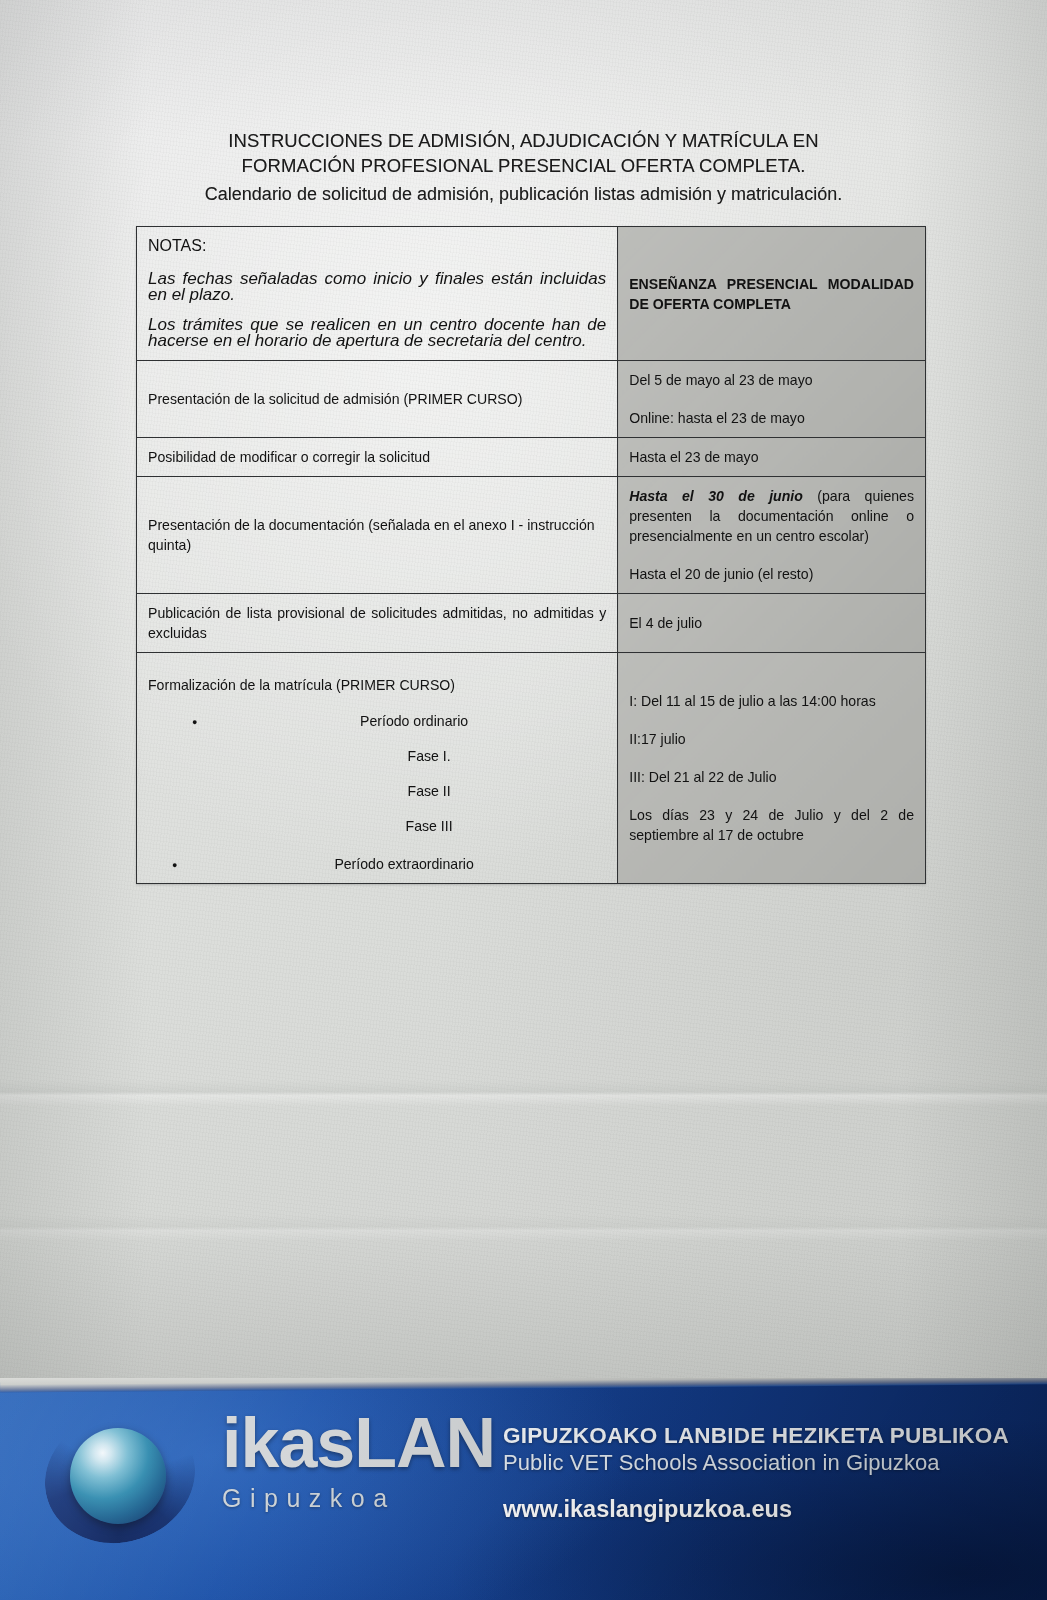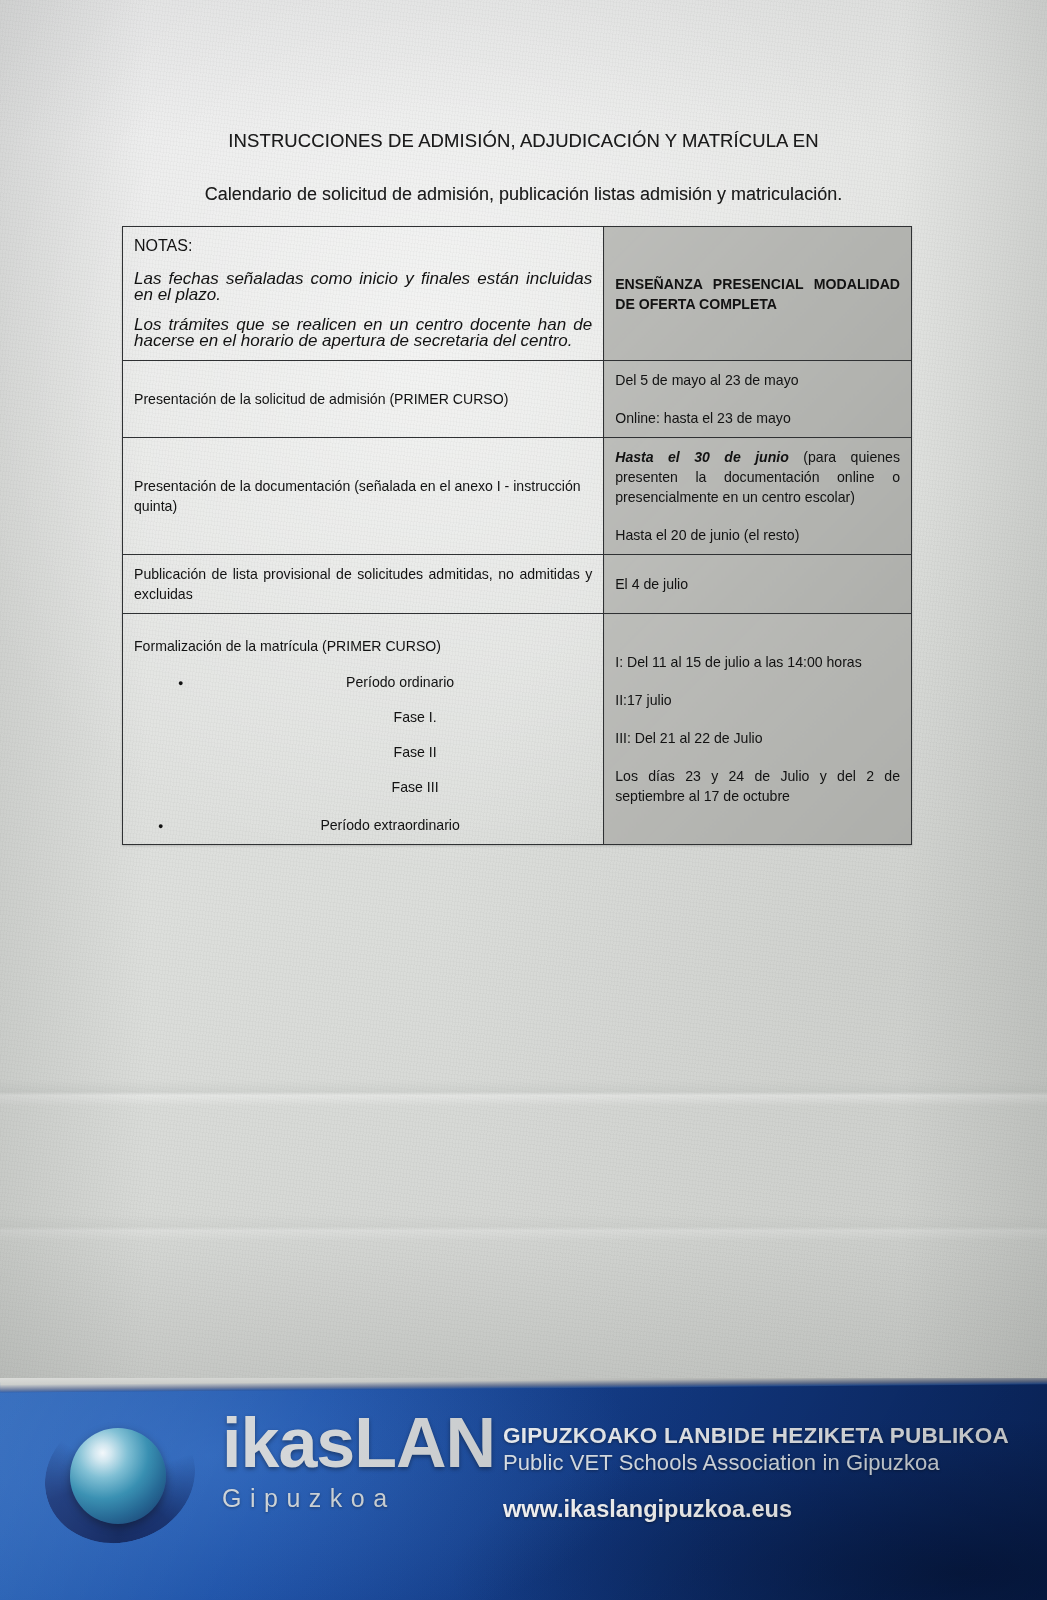--- a/index.html
+++ b/index.html
@@ -49,21 +49,21 @@
     color:#1b1b1b; text-shadow:0 0 .6px rgba(0,0,0,.35);
   }
   .subtitle{
     position:absolute; left:0; right:0; top:182px; text-align:center;
     font-size:18px; line-height:24px; color:#1b1b1b;
     text-shadow:0 0 .6px rgba(0,0,0,.3);
   }
 
   
   .tbl{
-    position:absolute; left:122px; top:226px; width:790px;
+    position:absolute; left:136px; top:226px; width:790px;
     border-collapse:collapse;
     table-layout:fixed;
     box-shadow:0 1px 2px rgba(0,0,0,.18);
   }
   .tbl td{
     border:1.5px solid #2f3133;
     vertical-align:middle;
     padding:9px 11px;
     font-size:14.1px;
     line-height:20px;
@@ -181,20 +181,21 @@
 <body>
 
 <div class="paper">
   <div class="grain"></div>
   <div class="crease" style="top:1080px;"></div>
   <div class="crease" style="top:1215px;opacity:.6;"></div>
   <div class="vign"></div>
 
   <div class="titlewrap">
     <div class="title-line">INSTRUCCIONES DE ADMISIÓN, ADJUDICACIÓN Y MATRÍCULA EN</div>
+    <div class="title-line">FORMACIÓN PROFESIONAL PRESENCIAL OFERTA COMPLETA.</div>
   </div>
 
   <div class="subtitle">Calendario de solicitud de admisión, publicación listas admisión y matriculación.</div>
 
   <table class="tbl">
     <colgroup>
         <col class="c-left">
         <col class="c-right">
       </colgroup>
     <tbody>
@@ -210,20 +211,24 @@
 
       <tr>
         <td class="c-left">Presentación de la solicitud de admisión (PRIMER CURSO)</td>
         <td class="c-right">
           <div>Del 5 de mayo al 23 de mayo</div>
           <div class="gap"></div>
           <div>Online: hasta el 23 de mayo</div>
         </td>
       </tr>
 
+      <tr>
+        <td class="c-left">Posibilidad de modificar o corregir la solicitud</td>
+        <td class="c-right">Hasta el 23 de mayo</td>
+      </tr>
 
       <tr>
         <td class="c-left">Presentación de la documentación (señalada en el anexo I - instrucción quinta)</td>
         <td class="c-right">
           <div class="just"><span class="bi">Hasta el 30 de junio</span><span> (para quienes presenten la documentación online o presencialmente en un centro escolar)</span></div>
           <div class="gap"></div>
           <div>Hasta el 20 de junio (el resto)</div>
         </td>
       </tr>
 

